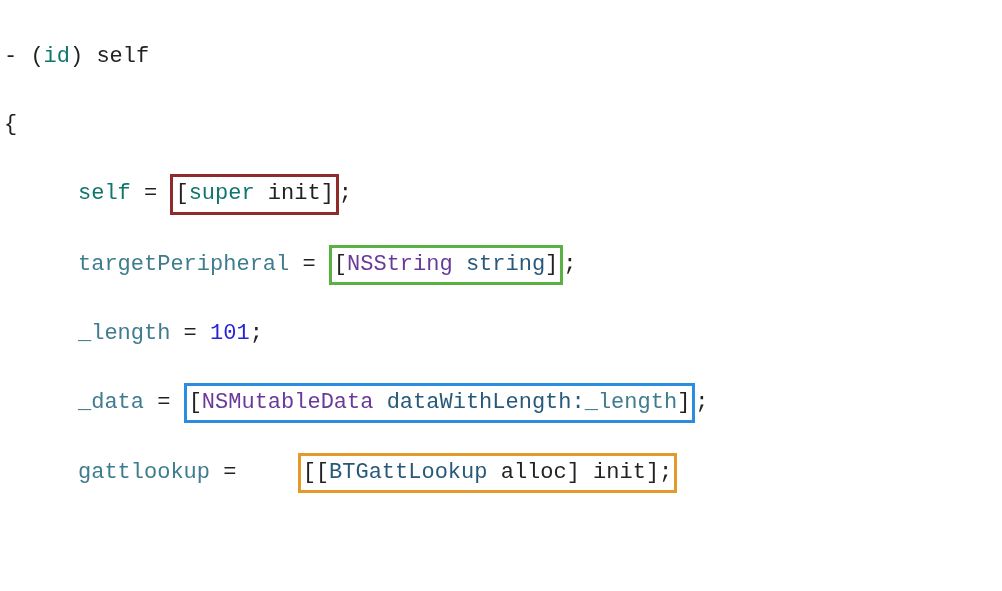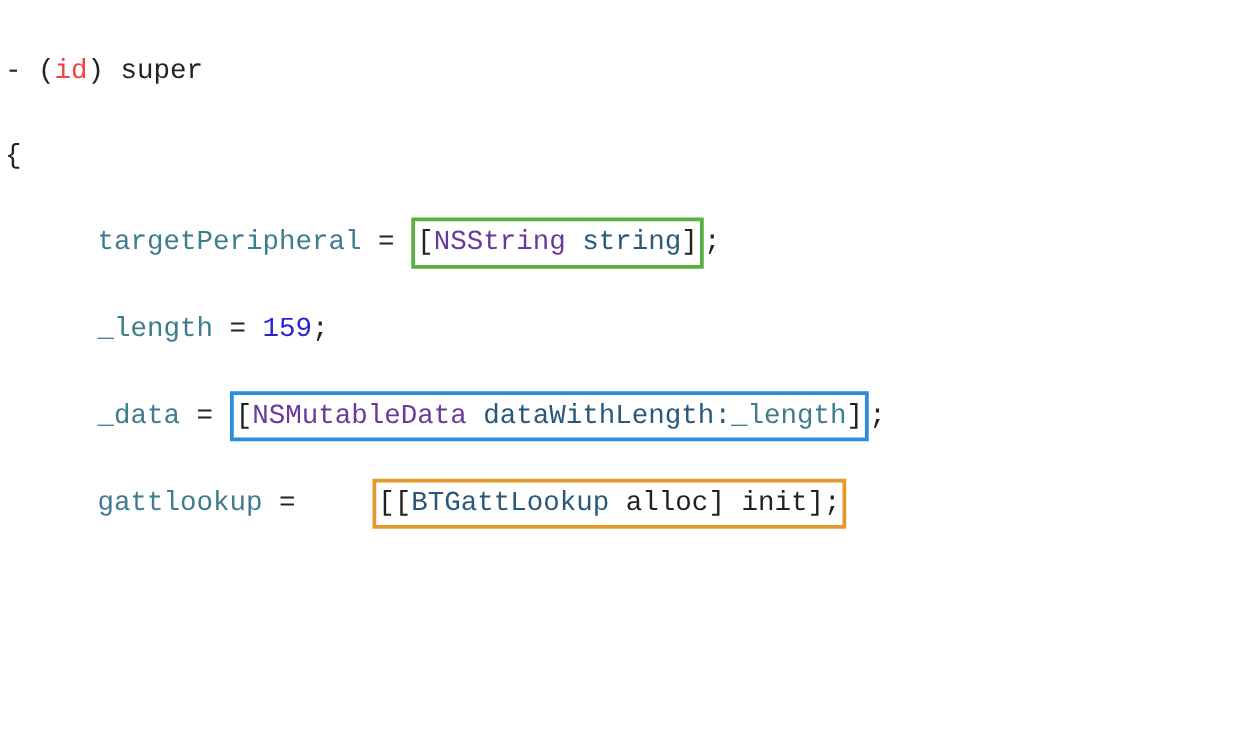--- a/index.html
+++ b/index.html
@@ -13,21 +13,21 @@
     .code {
       white-space: pre;
       padding: 6px 0 0 0;
     }
     .line {
       display: block;
     }
     .ind0 { padding-left: 4px; }
     .ind1 { padding-left: 78px; }
     .tok { display: inline; }
-    .kw { color: #ef4444; }
+    .kw { color: #0f766e; }
     .id { color: #3e7c8e; font-family: Liberation Mono, monospace; }
     .method { color: #28597b; }
     .num { color: #2723d8; }
     .plain { color: #222; }
     .cls { color: #6a3a9a; }
     .localmethod { color: #28597b; }
     .boxwrap {
       display: inline-block;
       vertical-align: baseline;
       position: relative;
@@ -40,24 +40,25 @@
     }
     .box-red { border-color: #8f2b2a; }
     .box-green { border-color: #58b142; }
     .box-blue { border-color: #2a8de0; }
     .box-orange { border-color: #e39a2b; margin-left: 48px; }
   </style>
 </head>
 <body>
 
 <div class="code">
-<span class="line ind0"><span class="tok plain">- (</span><span class="tok kw">id</span><span class="tok plain">) super</span></span>
+<span class="line ind0"><span class="tok plain">- (</span><span class="tok kw">id</span><span class="tok plain">) self</span></span>
 <span class="line ind0"><span class="tok plain">{</span></span>
+<span class="line ind1"><span class="tok kw">self</span><span class="tok plain"> = </span><span class="boxwrap"><span class="box box-red"><span class="tok plain">[</span><span class="tok kw">super</span><span class="tok plain"> </span><span class="tok plain">init</span><span class="tok plain">]</span></span></span><span class="tok plain">;</span></span>
 <span class="line ind1"><span class="tok id">targetPeripheral</span><span class="tok plain"> = </span><span class="boxwrap"><span class="box box-green"><span class="tok plain">[</span><span class="tok cls">NSString</span><span class="tok plain"> </span><span class="tok method">string</span><span class="tok plain">]</span></span></span><span class="tok plain">;</span></span>
-<span class="line ind1"><span class="tok id">_length</span><span class="tok plain"> = </span><span class="tok num">159</span><span class="tok plain">;</span></span>
+<span class="line ind1"><span class="tok id">_length</span><span class="tok plain"> = </span><span class="tok num">101</span><span class="tok plain">;</span></span>
 <span class="line ind1"><span class="tok id">_data</span><span class="tok plain"> = </span><span class="boxwrap"><span class="box box-blue"><span class="tok plain">[</span><span class="tok cls">NSMutableData</span><span class="tok plain"> </span><span class="tok method">dataWithLength:</span><span class="tok id">_length</span><span class="tok plain">]</span></span></span><span class="tok plain">;</span></span>
 <span class="line ind1"><span class="tok id">gattlookup</span><span class="tok plain"> = </span><span class="boxwrap"><span class="box box-orange"><span class="tok plain">[[</span><span class="tok localmethod">BTGattLookup</span><span class="tok plain"> </span><span class="tok plain">alloc</span><span class="tok plain">] </span><span class="tok plain">init</span><span class="tok plain">];</span></span></span></span>
 <span class="line ind1"> </span>
 
 
 
 
 
 
 </div>

